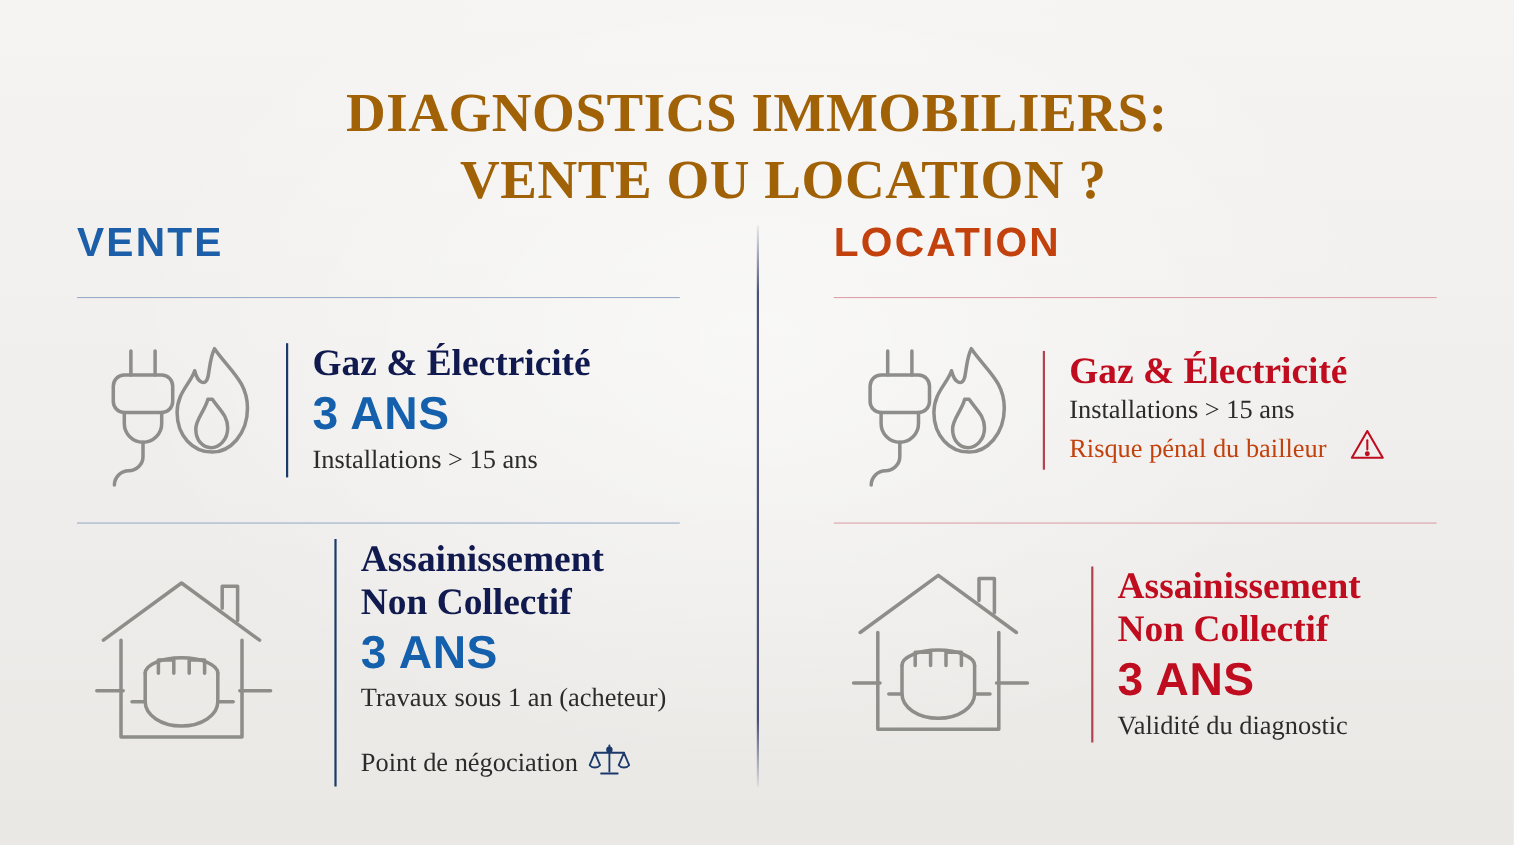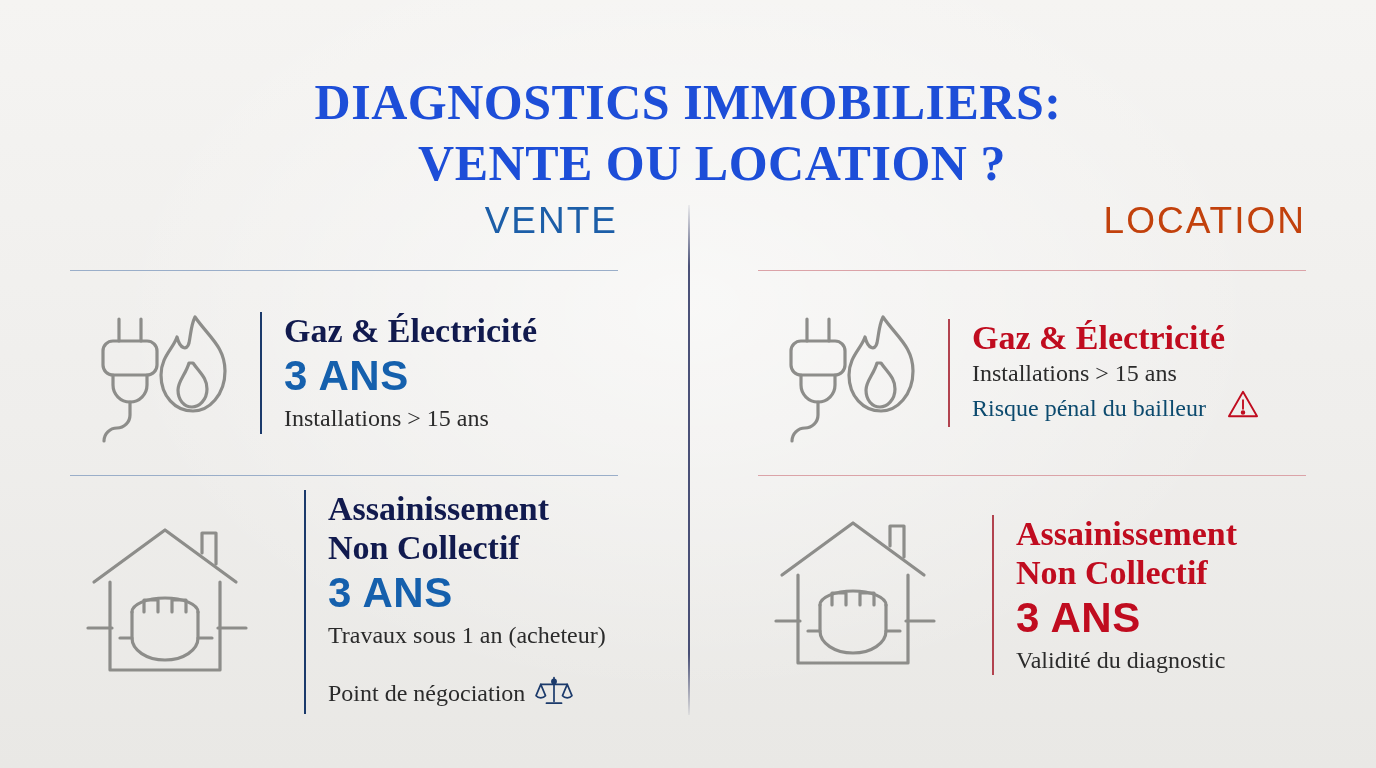--- a/index.html
+++ b/index.html
@@ -32,21 +32,21 @@
 
   
   .title {
     position: absolute;
     top: 38px;
     left: 0;
     width: 100%;
     text-align: center;
     font-family: "Liberation Serif", serif;
     font-weight: bold;
-    color: #1d4ed8;
+    color: #a16207;
     font-size: 50px;
     line-height: 1.22;
     letter-spacing: 0.5px;
   }
   .title .line2 { display: block; padding-left: 48px; }
 
   
   .columns {
     position: absolute;
     top: 200px;
@@ -68,24 +68,24 @@
     position: absolute;
     left: 688px;
     top: 205px;
     width: 2px;
     height: 510px;
     background: linear-gradient(to bottom, rgba(17,26,78,0.05), rgba(17,26,78,0.75) 12%, rgba(17,26,78,0.75) 88%, rgba(17,26,78,0.05));
   }
 
   .col-head {
     font-family: "Liberation Sans", sans-serif;
-    font-weight: normal;
+    font-weight: bold;
     font-size: 37px;
     letter-spacing: 2px;
-    text-align: right;
+    text-align: left;
     margin: 0 0 28px 0;
   }
   .col-left .col-head { color: #1c5ea8; }
   .col-right .col-head { color: #c2410c; }
 
   .hr {
     height: 1px;
     width: 100%;
     border: 0;
     margin: 0;
@@ -138,21 +138,21 @@
   .item-years.blue { color: #1560ad; }
   .item-years.red  { color: #c00c1f; }
 
   .item-note {
     font-family: "Liberation Serif", serif;
     font-size: 24px;
     line-height: 1.28;
     color: #2b2b2b;
   }
   .item-note.warn {
-    color: #0c4a6e;
+    color: #c2410c;
     display: flex;
     align-items: center;
     gap: 21px;
   }
   .item-note.withicon {
     display: flex;
     align-items: center;
     gap: 10px;
     margin-top: 22px;
   }

